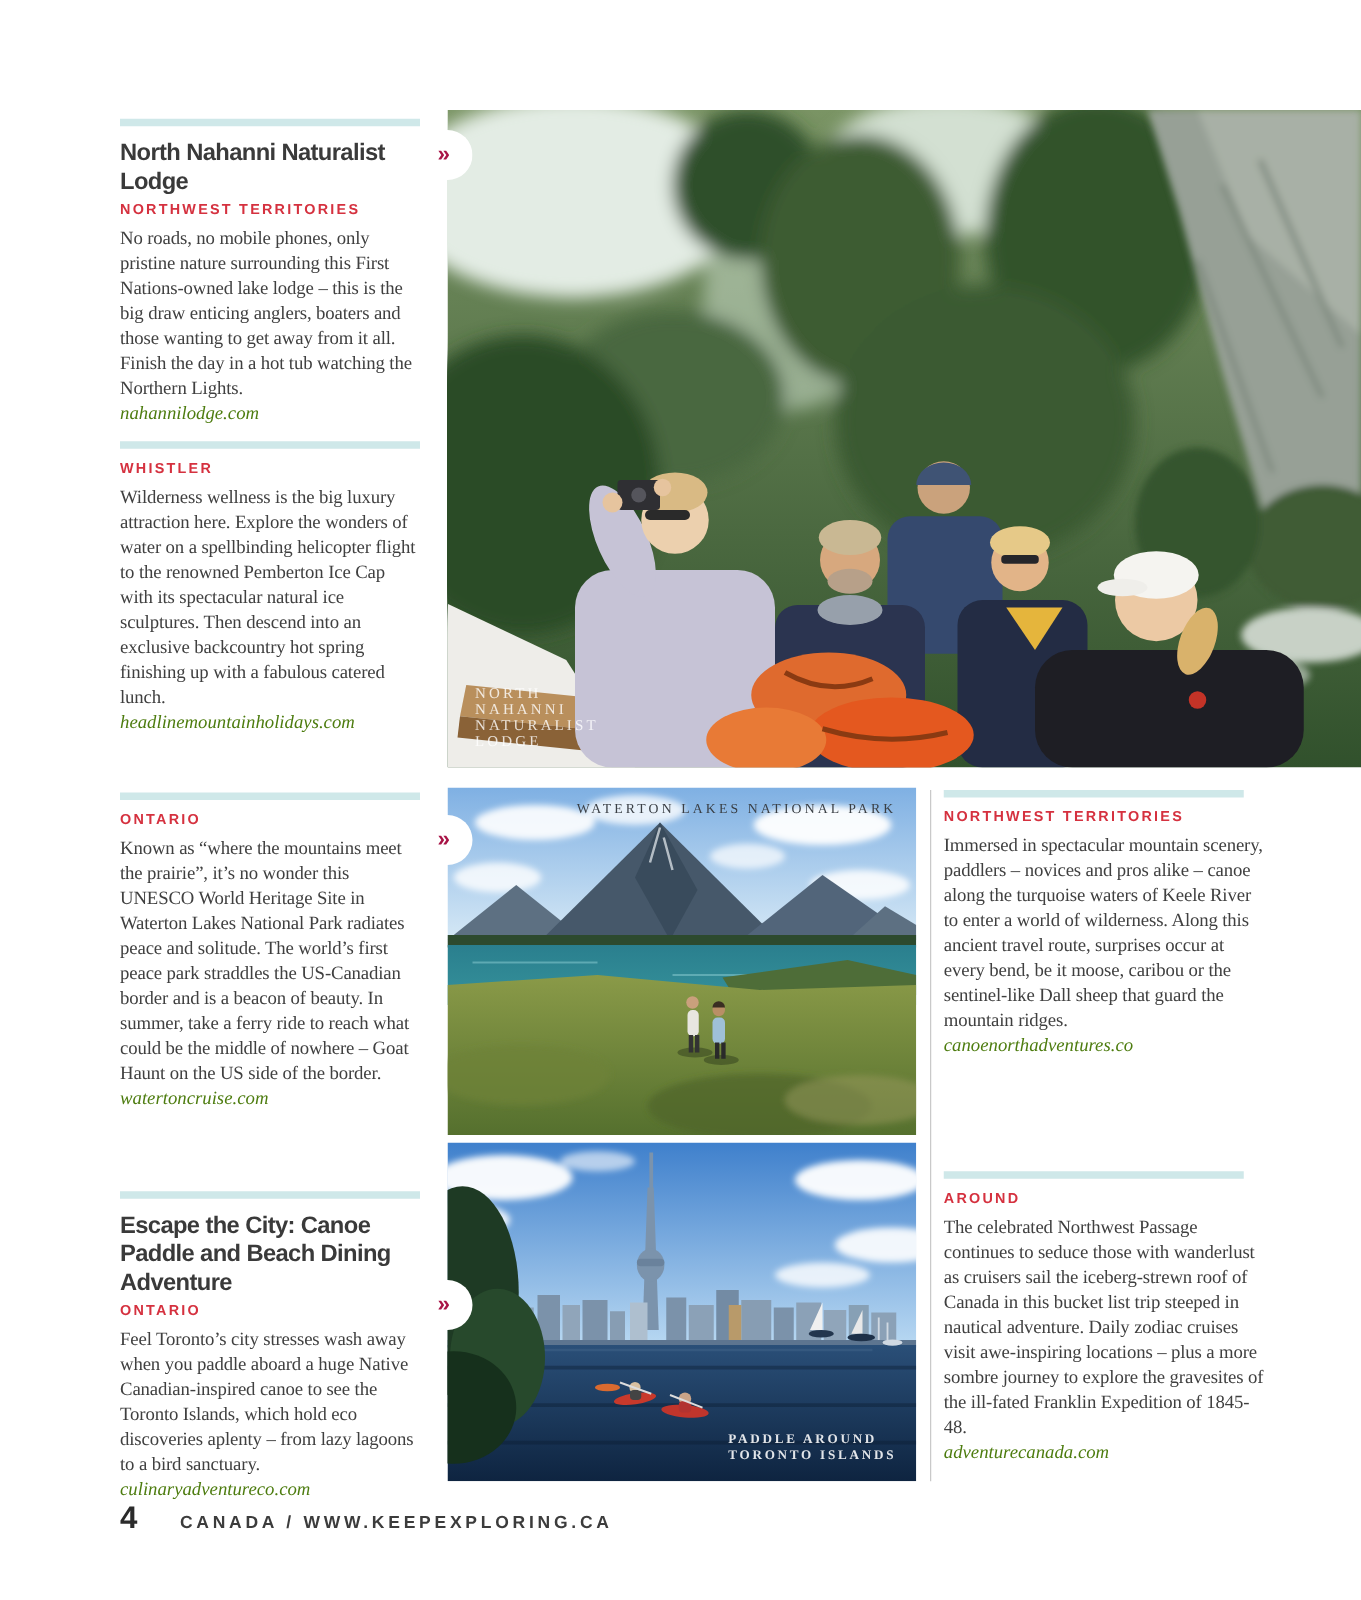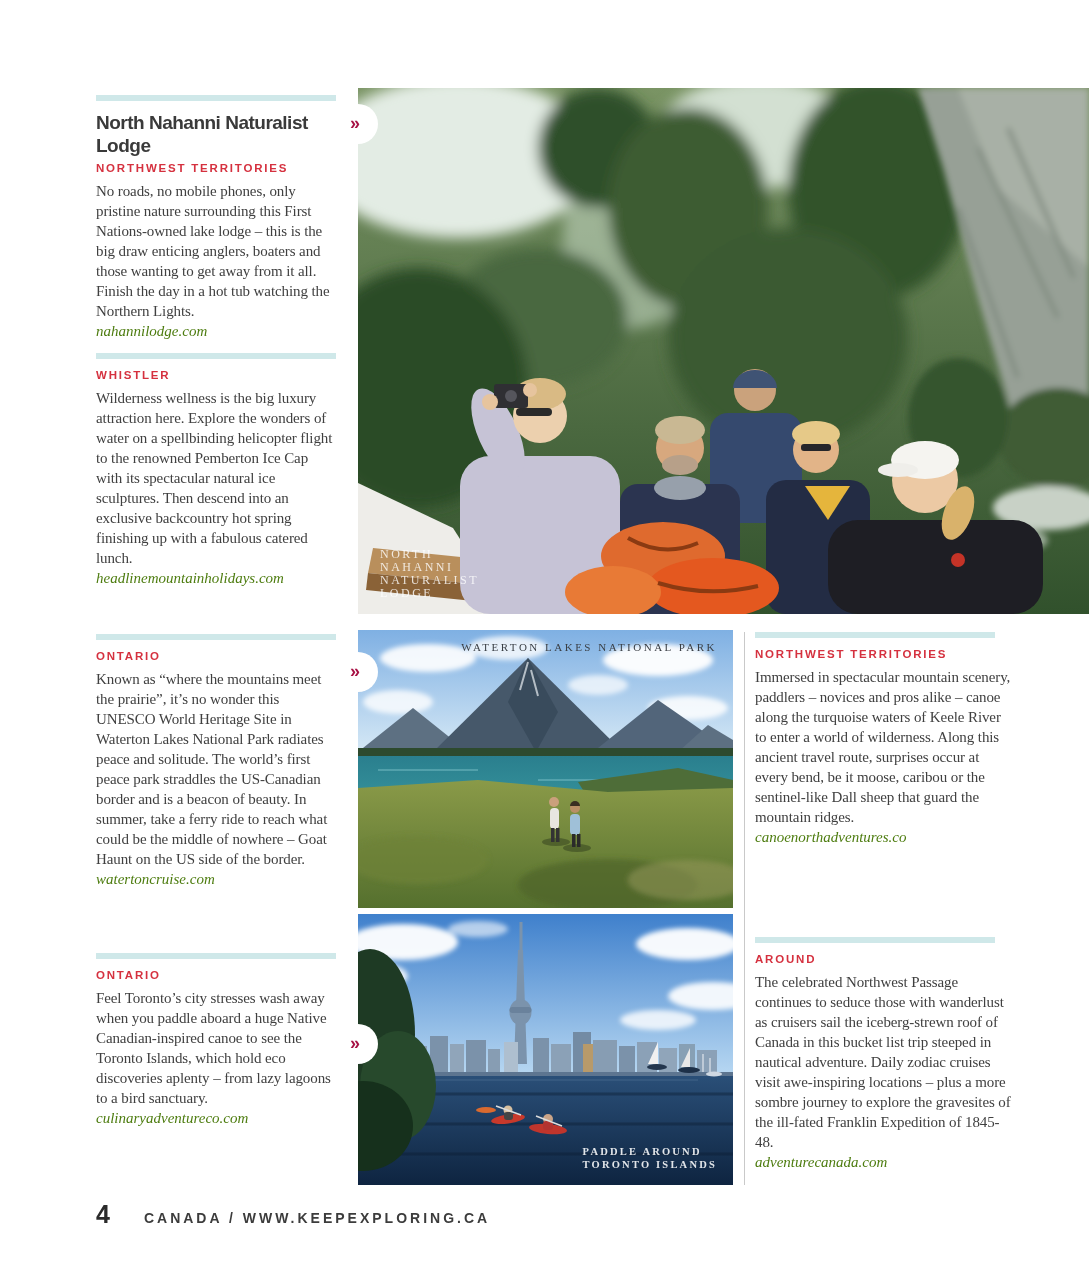--- a/index.html
+++ b/index.html
@@ -55,20 +55,21 @@
 
   <div class="article" style="left:96px;top:634px;">
     <div class="rule"></div>
     <div class="loc">ONTARIO</div>
     <div class="body">Known as “where the mountains meet the prairie”, it’s no wonder this UNESCO World Heritage Site in Waterton Lakes National Park radiates peace and solitude. The world’s first peace park straddles the US-Canadian border and is a beacon of beauty. In summer, take a ferry ride to reach what could be the middle of nowhere – Goat Haunt on the US side of the border.</div>
     <div class="link">watertoncruise.com</div>
   </div>
 
   <div class="article" style="left:96px;top:953px;">
     <div class="rule"></div>
+    <h2>Escape the City: Canoe Paddle and Beach Dining Adventure</h2>
     <div class="loc">ONTARIO</div>
     <div class="body">Feel Toronto’s city stresses wash away when you paddle aboard a huge Native Canadian-inspired canoe to see the Toronto Islands, which hold eco discoveries aplenty – from lazy lagoons to a bird sanctuary.</div>
     <div class="link">culinaryadventureco.com</div>
   </div>
 
   <div class="photo" style="left:358px;top:88px;width:731px;height:526px;">
     <svg width="731" height="526" viewBox="0 0 731 526">
       <defs>
         <linearGradient id="gForest" x1="0" y1="0" x2="0" y2="1">
           <stop offset="0" stop-color="#7a9464"></stop>

